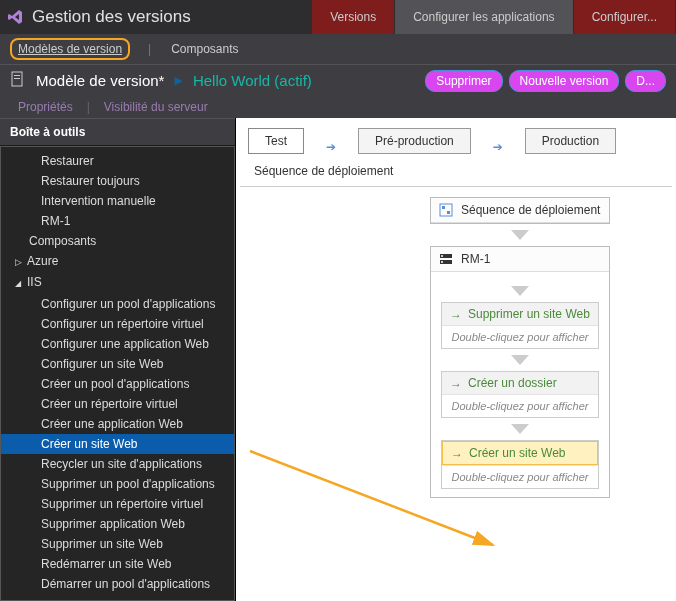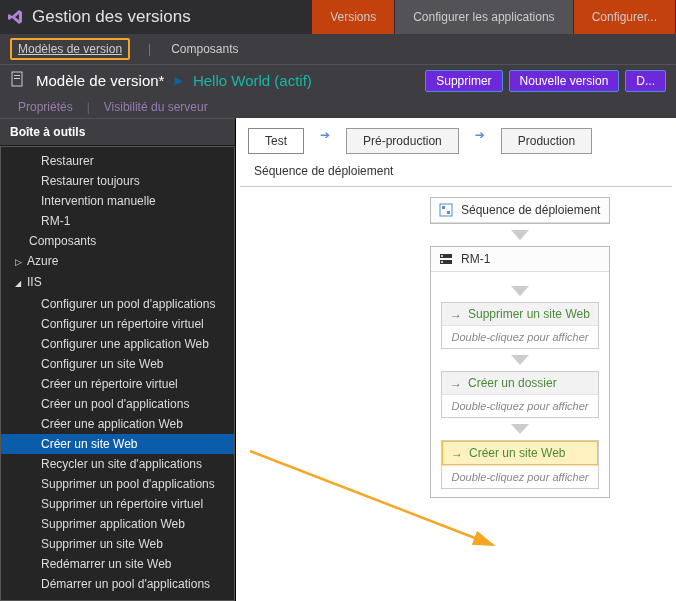--- a/index.html
+++ b/index.html
@@ -1,46 +1,46 @@
 <!DOCTYPE html>
 <html><head>
 <meta charset="utf-8">
 <style>
 *{margin:0;padding:0;box-sizing:border-box;font-family:"Segoe UI",Arial,sans-serif;font-size:12px}
 body{background:#2d2d30;color:#ccc;width:676px;height:601px;overflow:hidden;position:relative}
 .top-bar{display:flex;align-items:center;height:34px;background:#2d2d30}
 .app-icon{width:18px;height:18px;margin:0 8px 0 6px;display:flex;align-items:center;justify-content:center}
 .app-title{color:#e0e0e0;font-size:17px;font-weight:300;flex:0 0 auto;margin-right:40px}
 .top-tabs{display:flex;height:34px;margin-left:auto}
-.top-tab{padding:0 18px;display:flex;align-items:center;color:#ccc;background:#c2410c;border-right:1px solid #2d2d30;cursor:pointer}
+.top-tab{padding:0 18px;display:flex;align-items:center;color:#ccc;background:#7f1d1d;border-right:1px solid #2d2d30;cursor:pointer}
 .top-tab.active{background:#525257}
 .sub-bar{display:flex;align-items:center;height:30px;background:#3e3e42;padding-left:10px;gap:18px}
 .sub-tab{color:#ccc;cursor:pointer;padding:4px 2px}
-.hl-orange{border:2px solid #f5a623;border-radius:2px;padding:2px 6px}
+.hl-orange{border:2px solid #f5a623;border-radius:8px;padding:2px 6px}
 .sub-tab.u{text-decoration:underline}
 .divider{color:#777}
 .crumb-row{display:flex;align-items:center;height:32px;background:#3e3e42;padding:0 10px;gap:10px;border-top:1px solid #525257}
 .crumb-title{color:#fff;font-size:15px}
 .crumb-arrow{color:#0e639c;font-size:11px}
 .crumb-sub{color:#14b8a6;font-size:15px}
 .crumb-actions{margin-left:auto;display:flex;gap:6px}
-.btn{border:1px solid #4a90d9;background:#6d28d9;color:#fff;padding:3px 10px;border-radius:2px;cursor:pointer;font-size:12px;white-space:nowrap}
+.btn{border:1px solid #4a90d9;background:#d946ef;color:#fff;padding:3px 10px;border-radius:10px;cursor:pointer;font-size:12px;white-space:nowrap}
 .meta-row{display:flex;align-items:center;height:22px;background:#3e3e42;padding-left:18px;gap:14px;color:#9a7bb0;font-size:11px}
 .meta-row .divider{color:#666}
 .content{display:flex;height:calc(601px - 34px - 30px - 32px - 22px)}
 .left{width:236px;background:#252526;display:flex;flex-direction:column;border-right:1px solid #000}
 .toolbox-hdr{background:#3e3e42;color:#fff;padding:6px 10px;font-weight:600;font-size:12px;border-top:1px solid #525257;border-bottom:1px solid #1b1b1c}
 .tree{overflow-y:auto;flex:1;border:1px solid #555;margin:0;padding:4px 0;background:#252526}
 .tree-item{padding:2px 0 2px 40px;color:#dcdcdc;cursor:pointer;white-space:nowrap;line-height:16px}
 .tree-item.sel{background:#0b5cab;color:#fff}
 .tree-cat{padding:2px 0 2px 14px;color:#dcdcdc;cursor:pointer;white-space:nowrap;line-height:16px}
 .tree-cat::before{content:"◢";font-size:8px;display:inline-block;width:12px;color:#dcdcdc}
 .tree-cat.collapsed::before{content:"▷";font-size:9px}
 .right{flex:1;background:#fff;color:#333;display:flex;flex-direction:column;overflow:hidden}
-.stage-row{display:flex;align-items:flex-start;padding:10px 12px 6px;gap:12px}
+.stage-row{display:flex;align-items:flex-end;padding:10px 12px 6px;gap:18px}
 .stage{border:1px solid #999;padding:5px 16px;background:#f4f4f4;cursor:pointer}
 .stage.active{background:#fff;border:1px solid #888}
 .stage-arrow{width:18px;height:14px;display:flex;align-items:center;justify-content:center;color:#5b8dd6}
 .seq-label{padding:4px 14px 8px;color:#333;border-bottom:1px solid #ccc;margin:0 4px}
 .canvas{flex:1;background:#fff;position:relative;overflow:hidden;padding-top:14px}
 .flow{position:absolute;left:194px;top:10px;width:180px}
 .node{border:1px solid #bbb;background:#fff;margin-bottom:0}
 .node-hdr{display:flex;align-items:center;gap:8px;padding:5px 8px;border-bottom:1px solid #ddd;background:#fcfcfc}
 .node-hdr .nicon{width:14px;height:14px;flex:0 0 auto}
 .node-body{padding:8px 10px}
@@ -106,22 +106,22 @@
       <div class="tree-item">Restaurer toujours</div>
       <div class="tree-item">Intervention manuelle</div>
       <div class="tree-item">RM-1</div>
       <div class="tree-item" style="padding-left:28px">Composants</div>
       <div class="tree-cat collapsed">Azure</div>
       <div class="tree-cat">IIS</div>
       <div class="tree-item">Configurer un pool d'applications</div>
       <div class="tree-item">Configurer un répertoire virtuel</div>
       <div class="tree-item">Configurer une application Web</div>
       <div class="tree-item">Configurer un site Web</div>
+      <div class="tree-item">Créer un pool d'applications</div>
       <div class="tree-item">Créer un répertoire virtuel</div>
-      <div class="tree-item">Créer un pool d'applications</div>
       <div class="tree-item">Créer une application Web</div>
       <div class="tree-item sel" id="sel-item">Créer un site Web</div>
       <div class="tree-item">Recycler un site d'applications</div>
       <div class="tree-item">Supprimer un pool d'applications</div>
       <div class="tree-item">Supprimer un répertoire virtuel</div>
       <div class="tree-item">Supprimer application Web</div>
       <div class="tree-item">Supprimer un site Web</div>
       <div class="tree-item">Redémarrer un site Web</div>
       <div class="tree-item">Démarrer un pool d'applications</div>
 

